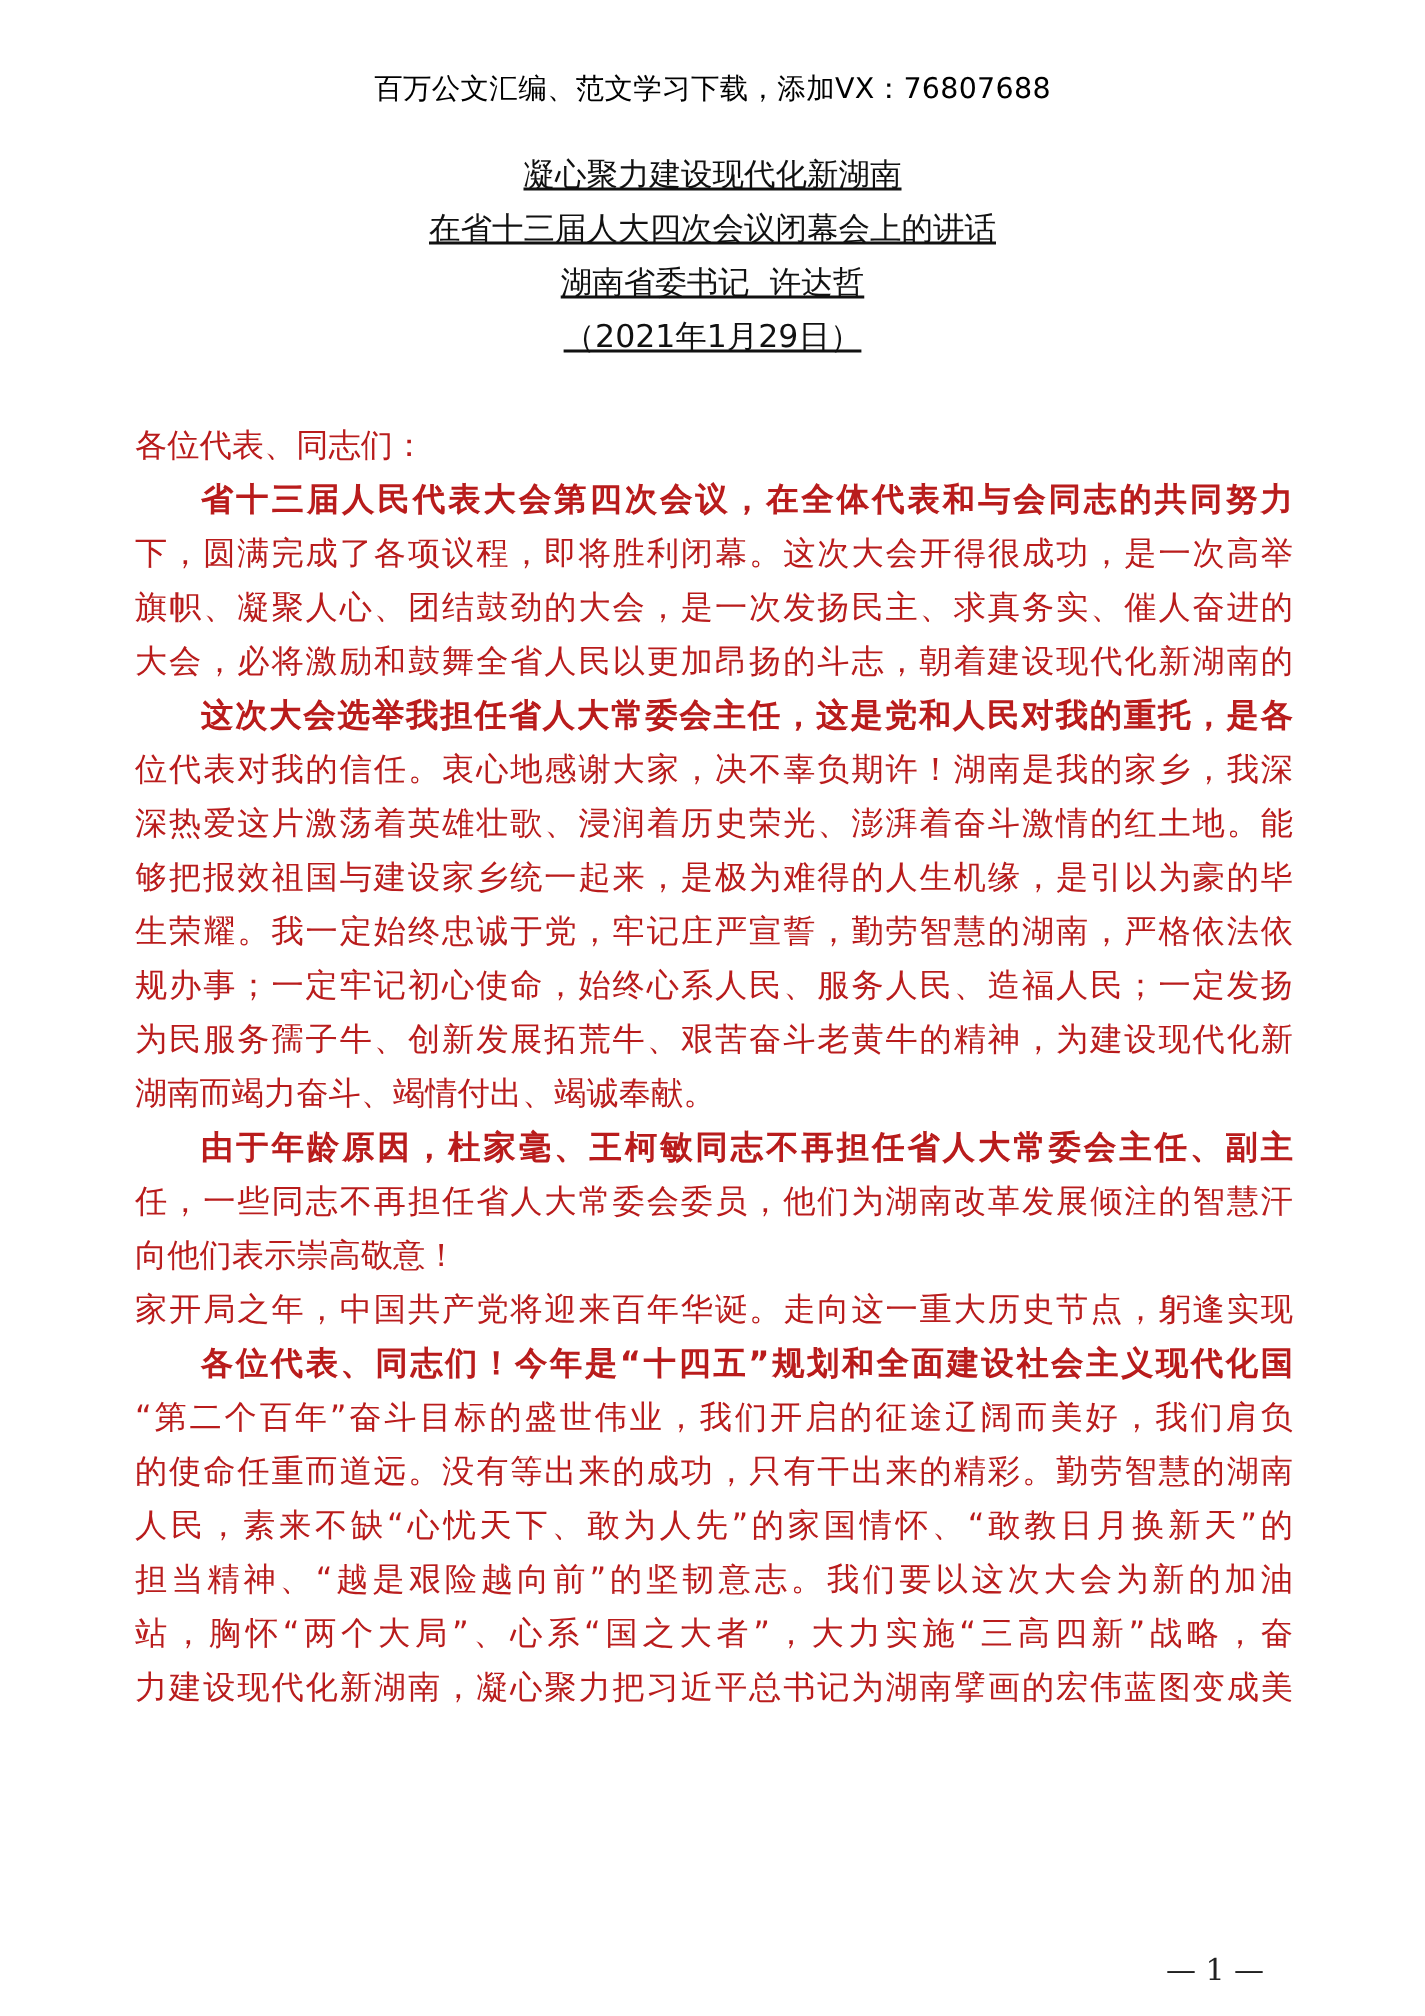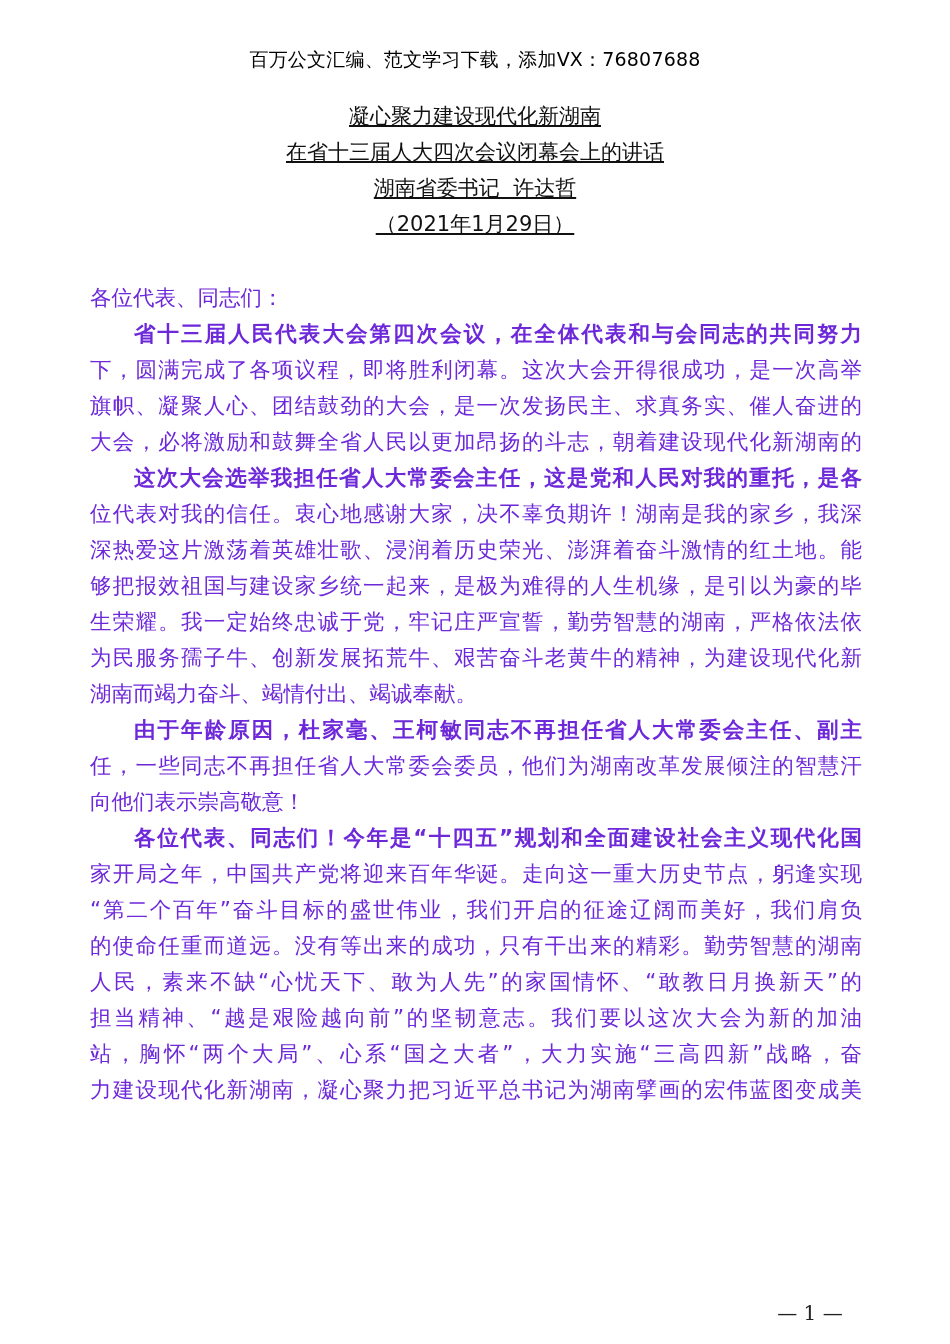--- a/index.html
+++ b/index.html
@@ -52,21 +52,21 @@
     position: absolute;
     top: 280px;
     left: 90px;
     width: 772px;
   }
   .body-line {
     font-size: 21.5px;
     line-height: 36px;
     height: 36px;
     white-space: nowrap;
-    color: #6d28d9;
+    color: #b91c1c;
     text-align: justify;
     text-align-last: justify;
     overflow: visible;
   }
   .body-line.last {
     text-align-last: left;
   }
   .body-line.indent {
     padding-left: 44px;
     font-weight: bold;
@@ -110,33 +110,34 @@
       <div class="body-line">旗帜、凝聚人心、团结鼓劲的大会，是一次发扬民主、求真务实、催人奋进的</div>
       <div class="body-line">大会，必将激励和鼓舞全省人民以更加昂扬的斗志，朝着建设现代化新湖南的</div>
     </div>
 
     <div>
       <div class="body-line indent">这次大会选举我担任省人大常委会主任，这是党和人民对我的重托，是各</div>
       <div class="body-line">位代表对我的信任。衷心地感谢大家，决不辜负期许！湖南是我的家乡，我深</div>
       <div class="body-line">深热爱这片激荡着英雄壮歌、浸润着历史荣光、澎湃着奋斗激情的红土地。能</div>
       <div class="body-line">够把报效祖国与建设家乡统一起来，是极为难得的人生机缘，是引以为豪的毕</div>
       <div class="body-line">生荣耀。我一定始终忠诚于党，牢记庄严宣誓，勤劳智慧的湖南，严格依法依</div>
+      <div class="body-line">规办事；一定牢记初心使命，始终心系人民、服务人民、造福人民；一定发扬</div>
       <div class="body-line">为民服务孺子牛、创新发展拓荒牛、艰苦奋斗老黄牛的精神，为建设现代化新</div>
       <div class="body-line last">湖南而竭力奋斗、竭情付出、竭诚奉献。</div>
     </div>
 
     <div>
       <div class="body-line indent">由于年龄原因，杜家毫、王柯敏同志不再担任省人大常委会主任、副主</div>
       <div class="body-line">任，一些同志不再担任省人大常委会委员，他们为湖南改革发展倾注的智慧汗</div>
       <div class="body-line last">向他们表示崇高敬意！</div>
     </div>
 
     <div>
+      <div class="body-line">家开局之年，中国共产党将迎来百年华诞。走向这一重大历史节点，躬逢实现</div>
       <div class="body-line indent">各位代表、同志们！今年是“十四五”规划和全面建设社会主义现代化国</div>
-      <div class="body-line">家开局之年，中国共产党将迎来百年华诞。走向这一重大历史节点，躬逢实现</div>
       <div class="body-line">“第二个百年”奋斗目标的盛世伟业，我们开启的征途辽阔而美好，我们肩负</div>
       <div class="body-line">的使命任重而道远。没有等出来的成功，只有干出来的精彩。勤劳智慧的湖南</div>
       <div class="body-line">人民，素来不缺“心忧天下、敢为人先”的家国情怀、“敢教日月换新天”的</div>
       <div class="body-line">担当精神、“越是艰险越向前”的坚韧意志。我们要以这次大会为新的加油</div>
       <div class="body-line">站，胸怀“两个大局”、心系“国之大者”，大力实施“三高四新”战略，奋</div>
       <div class="body-line">力建设现代化新湖南，凝心聚力把习近平总书记为湖南擘画的宏伟蓝图变成美</div>
     </div>
   </div>
 
   <div class="page-number">— 1 —</div>

